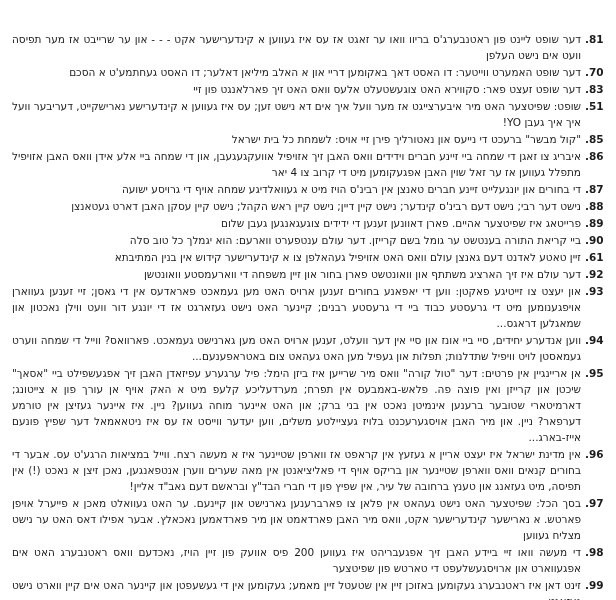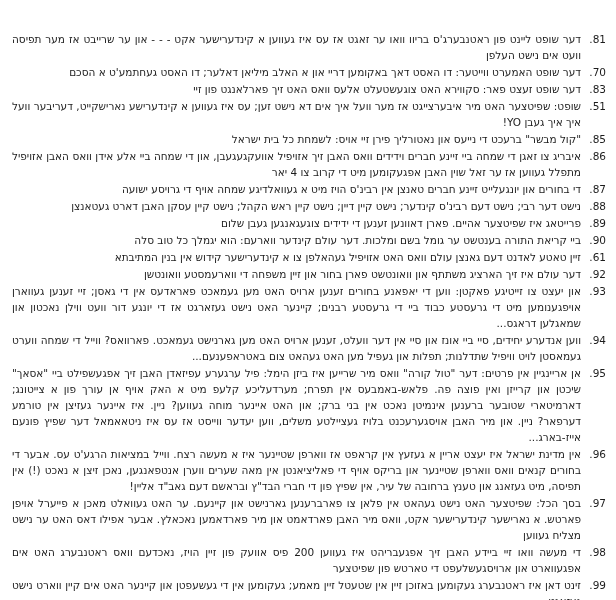--- a/index.html
+++ b/index.html
@@ -26,22 +26,23 @@
   }
   .para {
     display: flex;
     align-items: flex-start;
     margin: 0 0 1px 0;
   }
   .num {
     flex: 0 0 auto;
     min-width: 21px;
     padding-left: 4px; 
-    text-align: right;
+    text-align: left;
     white-space: nowrap;
+    font-weight: bold;
   }
   .txt {
     flex: 1 1 auto;
     text-align: justify;
     text-justify: inter-word;
   }
 </style>
 </head>
 <body>
 
@@ -87,21 +88,21 @@
     <span class="txt">נישט דער רבי; נישט דעם רבינ'ס קינדער; נישט קיין דיין; נישט קיין ראש הקהל; נישט קיין עסקן האבן דארט געטאנצן</span>
   </div>
 
   <div class="para">
     <span class="num">89.</span>
     <span class="txt">פרייטאג איז שפיטצער אהיים. פארן דאוונען זענען די ידידים צוגעגאנגען געבן שלום</span>
   </div>
 
   <div class="para">
     <span class="num">90.</span>
-    <span class="txt">ביי קריאת התורה בענטשט ער גומל בשם ומלכות. דער עולם קינדער ווארעם: הוא יגמלך כל טוב סלה</span>
+    <span class="txt">ביי קריאת התורה בענטשט ער גומל בשם קרייזן. דער עולם ענטפערט ווארעם: הוא יגמלך כל טוב סלה</span>
   </div>
 
   <div class="para">
     <span class="num">61.</span>
     <span class="txt">זיין טאטע לאדנט דעם גאנצן עולם וואס האט אזויפיל געהאלפן צו א קינדערישער קידוש אין בנין המתיבתא</span>
   </div>
 
   <div class="para">
     <span class="num">92.</span>
     <span class="txt">דער עולם איז זיך הארציג משתתף און וואונטשט פארן בחור און זיין משפחה די ווארעמסטע וואונטשן</span>

